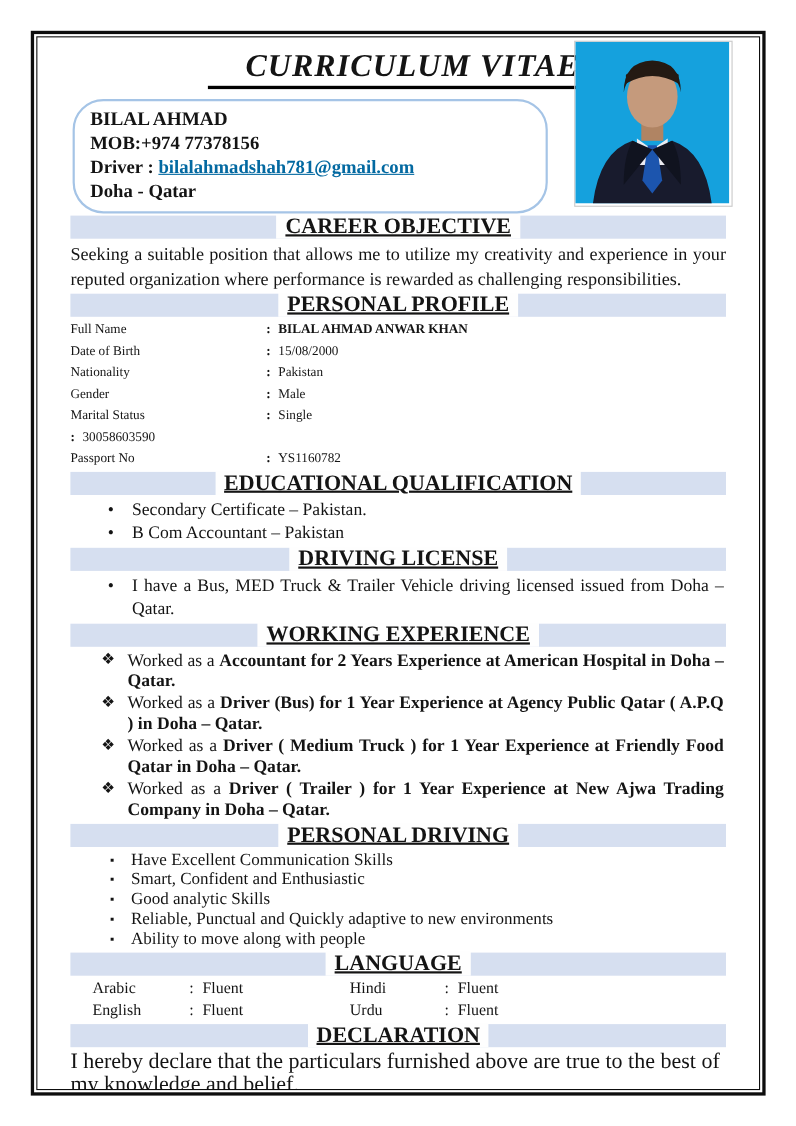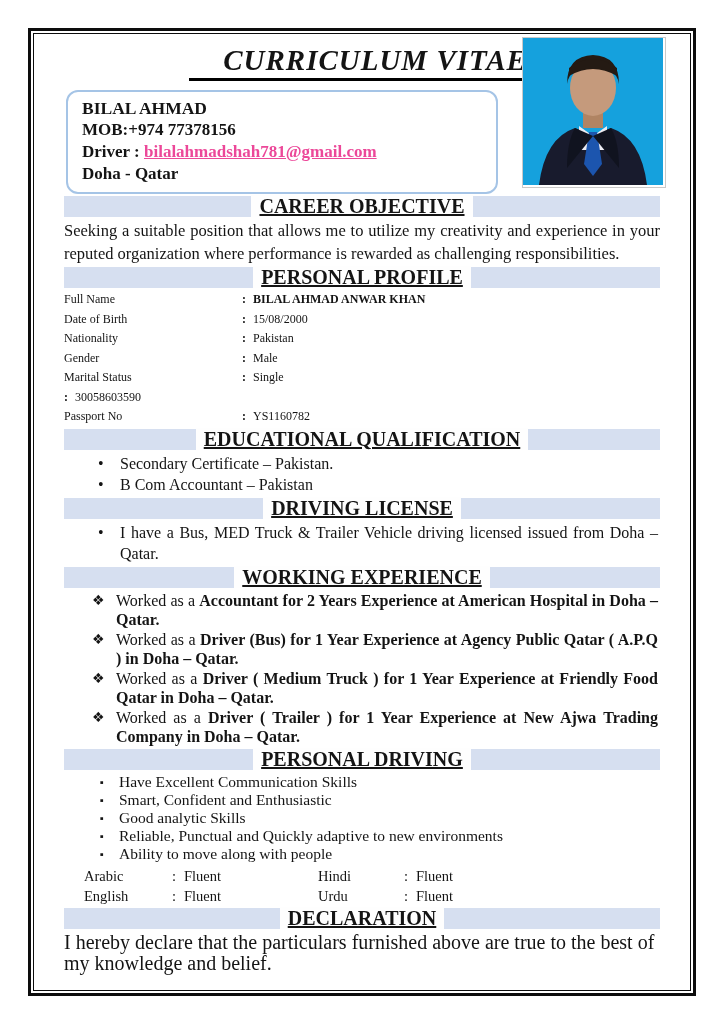--- a/index.html
+++ b/index.html
@@ -7,23 +7,23 @@
         font-family:"Liberation Serif","DejaVu Serif",serif;color:#141414;position:relative;}
   .frame-outer{border:3px solid #0d0d0d;padding:2px;box-sizing:border-box;height:100%;}
   .frame-inner{border:1px solid #0d0d0d;box-sizing:border-box;height:100%;position:relative;
                overflow:hidden;padding:0 30px 0 30px;}
 
   
   .title-wrap{text-align:center;margin-top:8px;height:42px;}
   .title-text{display:inline-block;font-size:29px;font-weight:bold;font-style:italic;
               letter-spacing:1px;border-bottom:3px solid #000;padding:0 8px 0 34px;line-height:36px;}
   .contact-box{margin:6px 0 0 2px;width:432px;box-sizing:border-box;border:2px solid #a5c4e6;
-               border-radius:12px;padding:5px 14px 7px;font-weight:bold;font-size:17px;line-height:22px;}
+               border-radius:28px;padding:5px 14px 7px;font-weight:bold;font-size:17px;line-height:22px;}
   .contact-name{font-size:17.5px;}
-  .email-link{color:#ec4899;text-decoration:underline;cursor:pointer;}
+  .email-link{color:#0369a1;text-decoration:underline;cursor:pointer;}
   .photo{position:absolute;top:3px;right:24px;width:142px;height:149px;border:1px solid #c9c9c9;}
   .photo svg{display:block;}
 
   
   .band{background:#d6dfF0;background:#d6dff0;text-align:center;height:21px;line-height:21px;margin:2px 0;}
   .band-text{background:#fefefe;padding:0 8px;font-weight:bold;text-decoration:underline;font-size:20px;}
 
   .para{font-size:16.5px;line-height:23px;text-align:justify;margin:1px 0;}
 
   
@@ -195,20 +195,23 @@
         <div class="li">
           <span class="bullet">▪</span>
           <span class="txt">Reliable, Punctual and Quickly adaptive to new environments</span>
         </div>
         <div class="li">
           <span class="bullet">▪</span>
           <span class="txt">Ability to move along with people</span>
         </div>
       </div>
 
+      <div class="band">
+        <span class="band-text">LANGUAGE</span>
+      </div>
       <div class="lang">
         <div class="lang-row">
           <span>Arabic</span>
           <span><span class="colon">:</span><span>Fluent</span></span>
           <span>Hindi</span>
           <span><span class="colon">:</span><span>Fluent</span></span>
         </div>
         <div class="lang-row">
           <span>English</span>
           <span><span class="colon">:</span><span>Fluent</span></span>

